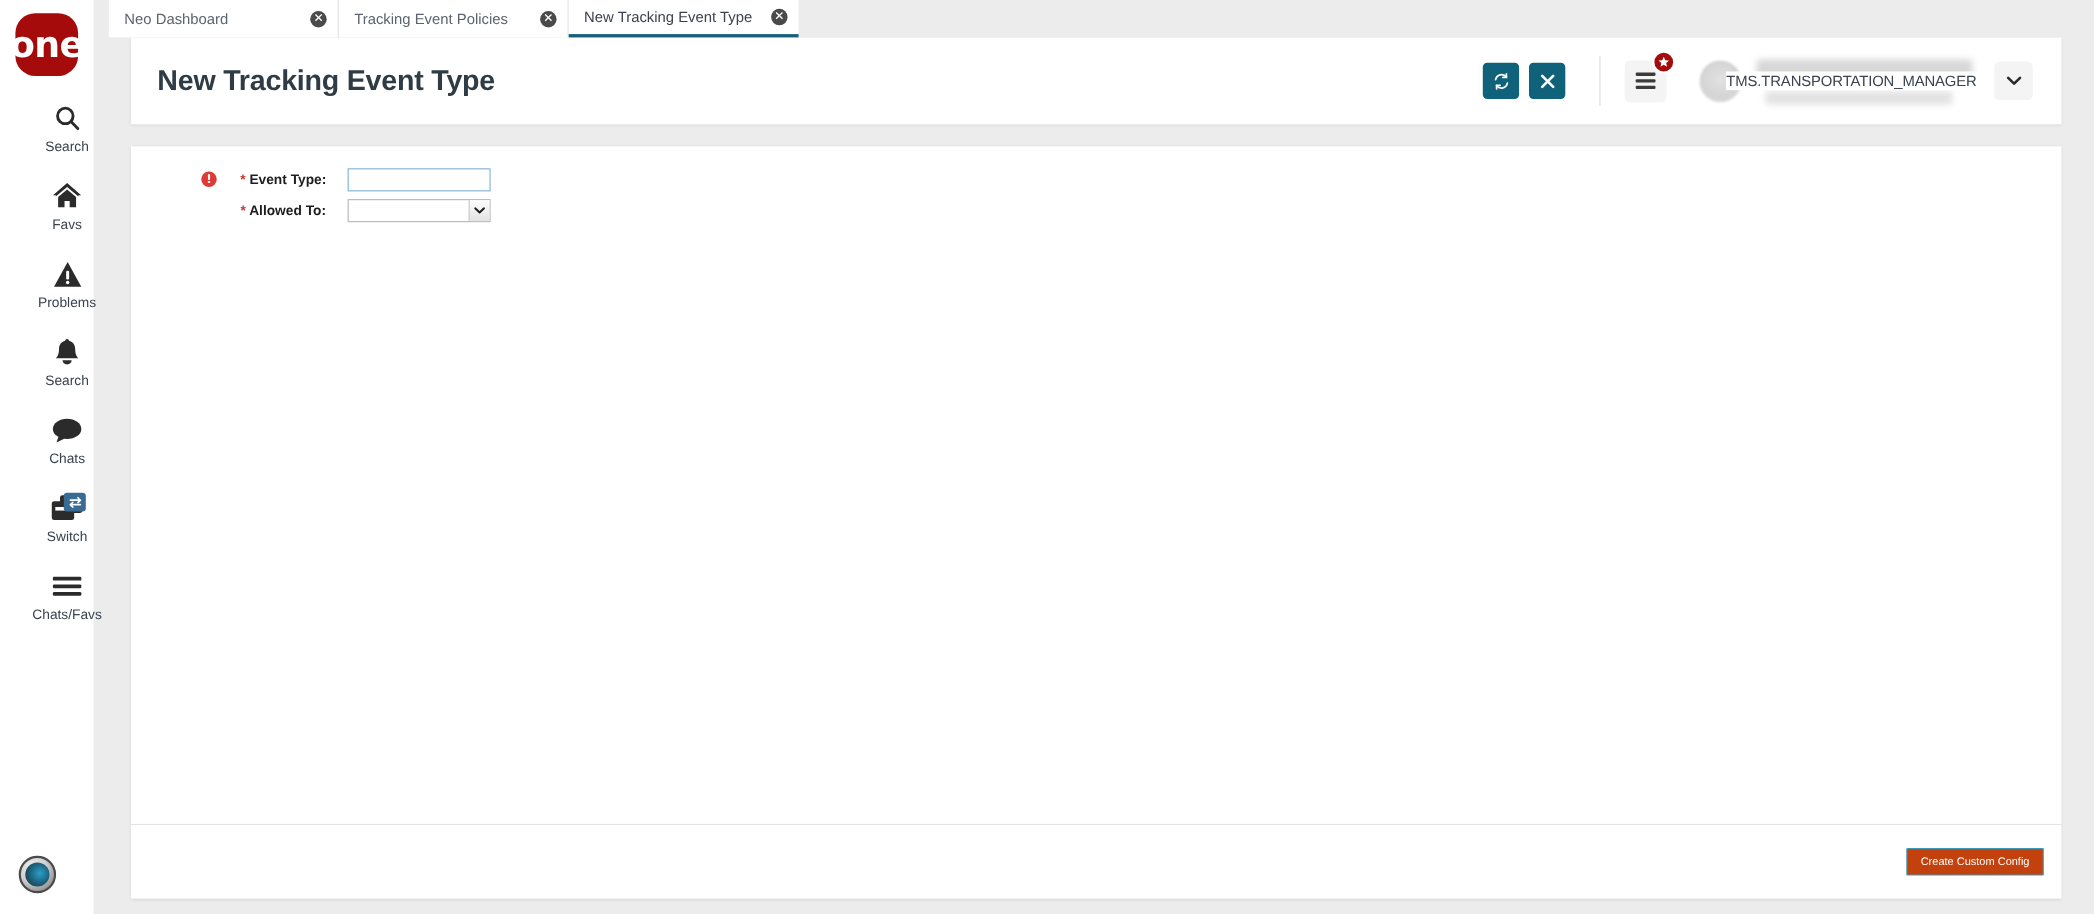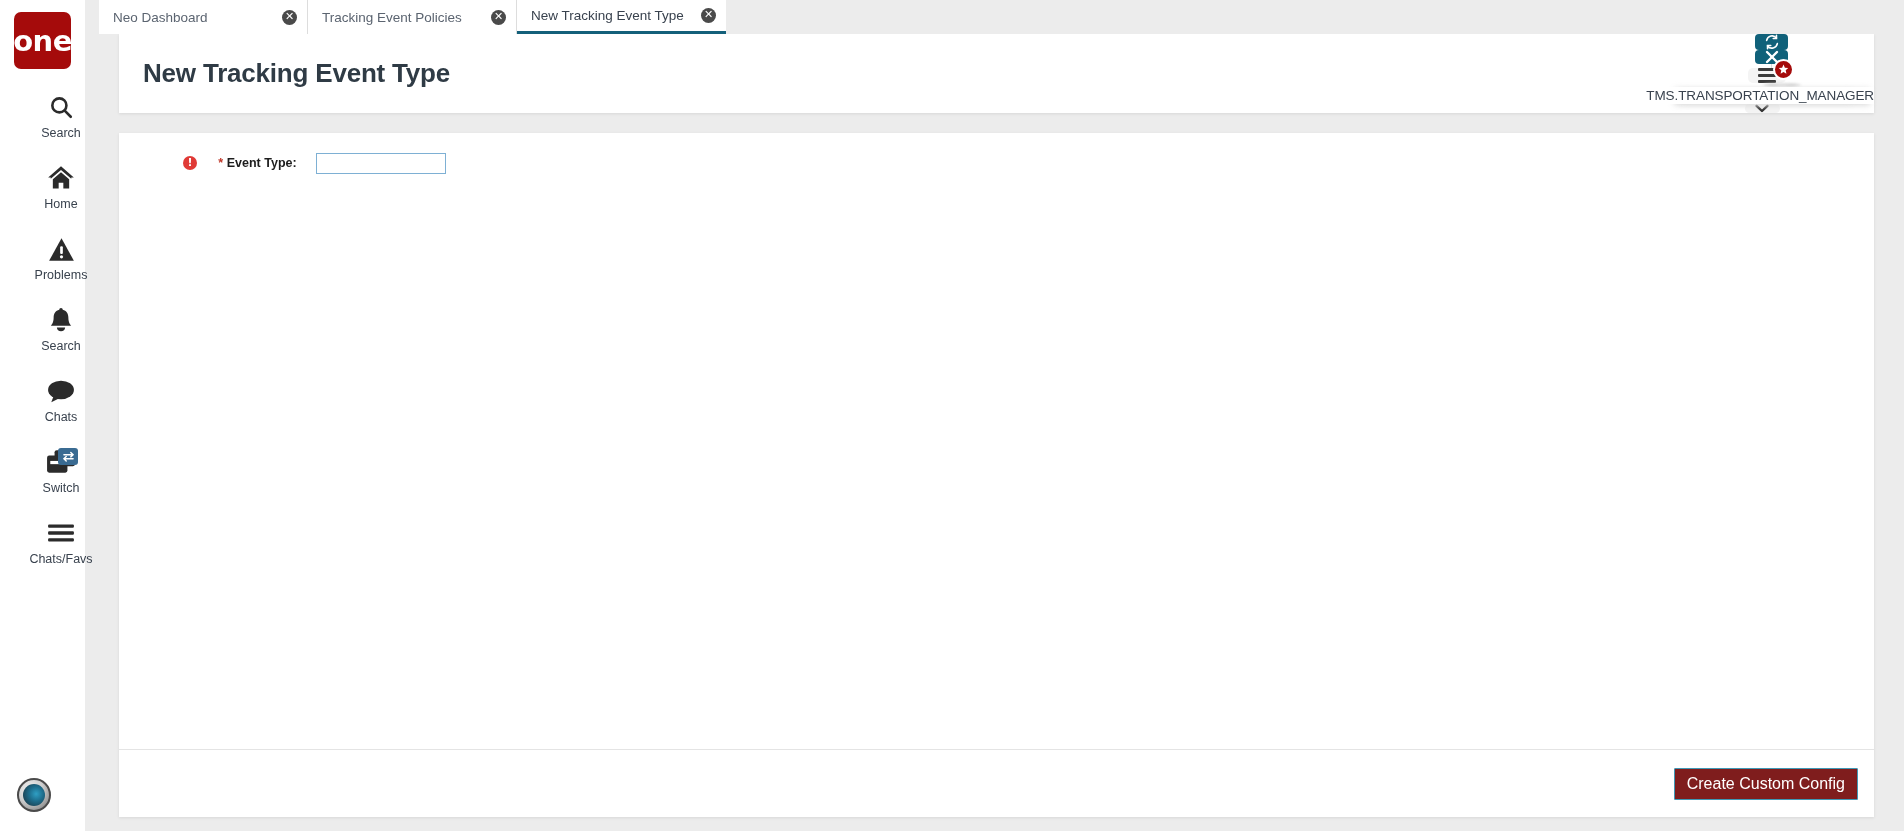--- a/index.html
+++ b/index.html
@@ -16,24 +16,24 @@
     position: absolute; left: 0; top: 0;
     width: 85px; height: 831px;
     background: #ffffff;
     display: flex; flex-direction: column; align-items: center;
     z-index: 40;
   }
   #brand-logo {
     width: 57px; height: 57px;
     margin-top: 12px;
     background: #a50b0b;
-    border-radius: 7px;
+    border-radius: 18px;
     display: flex; align-items: center; justify-content: center;
     color: #fff;
-    font-size: 29px; font-weight: bold;
+    font-size: 33px; font-weight: bold;
     letter-spacing: -0.5px;
     font-family: "DejaVu Sans", sans-serif;
   }
   .rail-item {
     margin-top: 22px;
     width: 85px;
     display: flex; flex-direction: column; align-items: center;
     cursor: pointer;
     position: relative;
     padding-left: 37px;
@@ -122,21 +122,20 @@
     font-size: 26px;
     font-weight: bold;
     color: #2f3b45;
     font-family: "Liberation Sans", sans-serif;
     letter-spacing: -0.2px;
   }
   #header-right {
     margin-left: auto;
     display: flex; align-items: center;
     height: 100%;
-    flex-direction: column;
   }
   .hdr-btn {
     width: 33px; height: 33px;
     background: #10617a;
     border-radius: 4px;
     color: #ffffff;
     display: flex; align-items: center; justify-content: center;
     margin-left: 9px;
     cursor: pointer;
     font-size: 15px;
@@ -292,24 +291,24 @@
     font-size: 9px; color: #1d1d1d;
     pointer-events: none;
   }
   #panel-footer {
     height: 68px;
     border-top: 1px solid #e4e4e4;
     display: flex; align-items: center; justify-content: flex-end;
     padding-right: 16px;
   }
   #create-custom-config {
-    background: #7f1d1d;
+    background: #c2410c;
     color: #ffffff;
     border: 1px solid #3f98b5;
-    font-size: 16px;
+    font-size: 10px;
     padding: 6px 12px;
     cursor: pointer;
     font-family: "Liberation Sans", sans-serif;
     border-radius: 1px;
   }
   svg { display: block; }
 </style>
 </head>
 <body>
 
@@ -329,21 +328,21 @@
     <div class="rail-label">Search</div>
   </div>
 
   <div class="rail-item">
     <div class="rail-icon">
       <svg width="28" height="26" viewBox="0 0 24 22" fill="#2b2b2b">
         <path d="M12 1 L1 10.5 L3.2 10.5 L3.2 11.6 L12 4.2 L20.8 11.6 L20.8 10.5 L23 10.5 Z"></path>
         <path d="M5 12 L5 20 L10 20 L10 15 L14 15 L14 20 L19 20 L19 12 L12 6 Z"></path>
       </svg>
     </div>
-    <div class="rail-label">Home</div>
+    <div class="rail-label">Favs</div>
   </div>
 
   <div class="rail-item">
     <div class="rail-icon">
       <svg width="27" height="25" viewBox="0 0 24 22" fill="#2b2b2b">
         <path d="M12 1 L23 21 L1 21 Z"></path>
         <rect x="10.8" y="8" width="2.4" height="7" fill="#ffffff" rx="1"></rect>
         <circle cx="12" cy="17.5" r="1.4" fill="#ffffff"></circle>
       </svg>
     </div>
@@ -488,19 +487,36 @@
       <div class="err-icon-cell">
         <span class="err-icon">!</span>
       </div>
       <div class="field-label">
         <span class="req">*</span>
         <span>Event Type:</span>
       </div>
       <input class="text-input" type="text" autofocus="" placeholder="" style="">
     </div>
 
+    <div class="form-row r2">
+      <div class="err-icon-cell"></div>
+      <div class="field-label">
+        <span class="req">*</span>
+        <span>Allowed To:</span>
+      </div>
+      <div class="select-wrap">
+        <select class="select-input">
+          <option value=""></option>
+        </select>
+        <span class="select-arrow">
+          <svg width="10" height="7" viewBox="0 0 10 7" fill="none" stroke="#1d1d1d" stroke-width="1.8" stroke-linecap="round" stroke-linejoin="round">
+            <path d="M1 1.4 L5 5.2 L9 1.4"></path>
+          </svg>
+        </span>
+      </div>
+    </div>
 
   </div>
 
   <div id="panel-footer">
     <button id="create-custom-config">Create Custom Config</button>
   </div>
 </div>
 
 </body></html>

